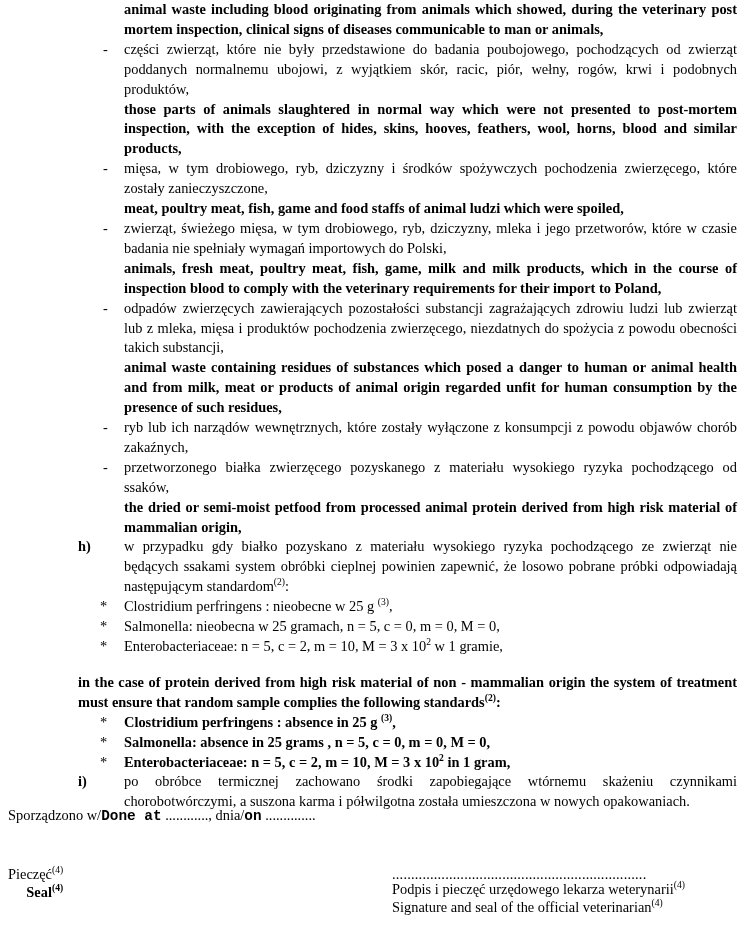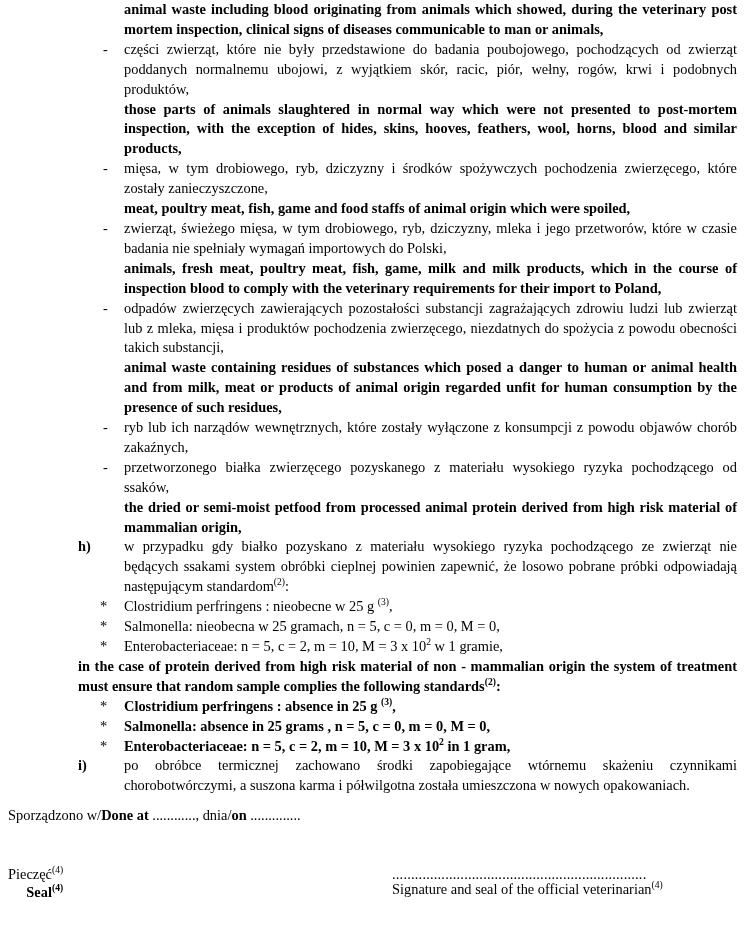--- a/index.html
+++ b/index.html
@@ -69,21 +69,21 @@
 
   
   .doneat {
     position: absolute;
     left: 8px;
     top: 806px;
     font-size: 14.4px;
     line-height: 19.9px;
     white-space: nowrap;
   }
-  .doneat b { font-weight: bold; }
+  .doneat b { font-weight: bold; font-family: Liberation Mono, monospace; }
 
   
   .seal-block {
     position: absolute;
     left: 8px;
     top: 866px;
     font-size: 14.4px;
     line-height: 17.5px;
     text-align: right;
   }
@@ -119,21 +119,21 @@
 
   <div class="body-block" id="list-region">
       <div class="row"><span class="marker"></span><span class="en">animal waste including blood originating from animals which showed, during the veterinary post mortem inspection, clinical signs of diseases communicable to man or animals,</span></div>
       <div class="row"><span class="marker">
           <span class="mk-dash">-</span>
         </span><span class="pl">części zwierząt, które nie były przedstawione do badania poubojowego, pochodzących od zwierząt poddanych normalnemu ubojowi, z wyjątkiem skór, racic, piór, wełny, rogów, krwi i podobnych produktów,</span></div>
       <div class="row"><span class="marker"></span><span class="en">those parts of animals slaughtered in normal way which were not presented to post-mortem inspection, with the exception of hides, skins, hooves, feathers, wool, horns, blood and similar products,</span></div>
       <div class="row"><span class="marker">
           <span class="mk-dash">-</span>
         </span><span class="pl">mięsa, w tym drobiowego, ryb, dziczyzny i środków spożywczych pochodzenia zwierzęcego, które zostały zanieczyszczone,</span></div>
-      <div class="row"><span class="marker"></span><span class="en">meat, poultry meat, fish, game and food staffs of animal origin which were spoiled,</span></div>
+      <div class="row"><span class="marker"></span><span class="en">meat, poultry meat, fish, game and food staffs of animal ludzi which were spoiled,</span></div>
       <div class="row"><span class="marker">
           <span class="mk-dash">-</span>
         </span><span class="pl">zwierząt, świeżego mięsa, w tym drobiowego, ryb, dziczyzny, mleka i jego przetworów, które w czasie badania nie spełniały wymagań importowych do Polski,</span></div>
       <div class="row"><span class="marker"></span><span class="en">animals, fresh meat, poultry meat, fish, game, milk and milk products, which in the course of inspection blood to comply with the veterinary requirements for their import to Poland,</span></div>
       <div class="row"><span class="marker">
           <span class="mk-dash">-</span>
         </span><span class="pl">odpadów zwierzęcych zawierających pozostałości substancji zagrażających zdrowiu ludzi lub zwierząt lub z mleka, mięsa i produktów pochodzenia zwierzęcego, niezdatnych do spożycia z powodu obecności takich substancji,</span></div>
       <div class="row"><span class="marker"></span><span class="en">animal waste containing residues of substances which posed a danger to human or animal health and from milk, meat or products of animal origin regarded unfit for human consumption by the presence of such residues,</span></div>
       <div class="row"><span class="marker">
           <span class="mk-dash">-</span>
@@ -147,21 +147,21 @@
         </span><span class="pl">w przypadku gdy białko pozyskano z materiału wysokiego ryzyka pochodzącego ze zwierząt nie będących ssakami system obróbki cieplnej powinien zapewnić, że losowo pobrane próbki odpowiadają następującym standardom<sup>(2)</sup>:</span></div>
       <div class="row nojust"><span class="marker">
           <span class="mk-star">*</span>
         </span><span class="pl">Clostridium perfringens : nieobecne w 25 g <sup>(3)</sup>,</span></div>
       <div class="row nojust"><span class="marker">
           <span class="mk-star">*</span>
         </span><span class="pl">Salmonella: nieobecna w 25 gramach, n = 5, c = 0, m = 0, M = 0,</span></div>
       <div class="row nojust"><span class="marker">
           <span class="mk-star">*</span>
         </span><span class="pl">Enterobacteriaceae: n = 5, c = 2, m = 10, M = 3 x 10<sup>2</sup> w 1 gramie,</span></div>
-      <div class="row" style="padding-left: 78px;"><span class="marker"></span><span class="en">in the case of protein derived from high risk material of non - mammalian origin the system of treatment must ensure that random sample complies the following standards<sup>(2)</sup>:</span></div>
+      <div class="row" style="padding-left: 78px; margin-top: 16px;"><span class="marker"></span><span class="en">in the case of protein derived from high risk material of non - mammalian origin the system of treatment must ensure that random sample complies the following standards<sup>(2)</sup>:</span></div>
       <div class="row nojust"><span class="marker">
           <span class="mk-star">*</span>
         </span><span class="en">Clostridium perfringens : absence in 25 g <sup>(3)</sup>,</span></div>
       <div class="row nojust"><span class="marker">
           <span class="mk-star">*</span>
         </span><span class="en">Salmonella: absence in 25 grams , n = 5, c = 0, m = 0, M = 0,</span></div>
       <div class="row nojust"><span class="marker">
           <span class="mk-star">*</span>
         </span><span class="en">Enterobacteriaceae: n = 5, c = 2, m = 10, M = 3 x 10<sup>2</sup> in 1 gram,</span></div>
       <div class="row"><span class="marker">
@@ -173,16 +173,17 @@
     <span>Sporządzono w/</span><b>Done at</b><span> ............, </span><span>dnia/</span><b>on</b><span> ..............</span>
   </div>
 
   <div class="seal-block">
     <div class="seal-pl"><span>Pieczęć</span><sup>(4)</sup></div>
     <div class="seal-en"><span>Seal</span><sup>(4)</sup></div>
   </div>
 
   <div class="sig-block">
     <span class="dotline">...................................................................</span>
+    <span class="sig-pl"><span>Podpis i pieczęć urzędowego lekarza weterynarii</span><sup>(4)</sup></span>
     <span class="sig-en"><span>Signature and seal of the official veterinarian</span><sup>(4)</sup></span>
   </div>
 
 </div>
 
 </body></html>

